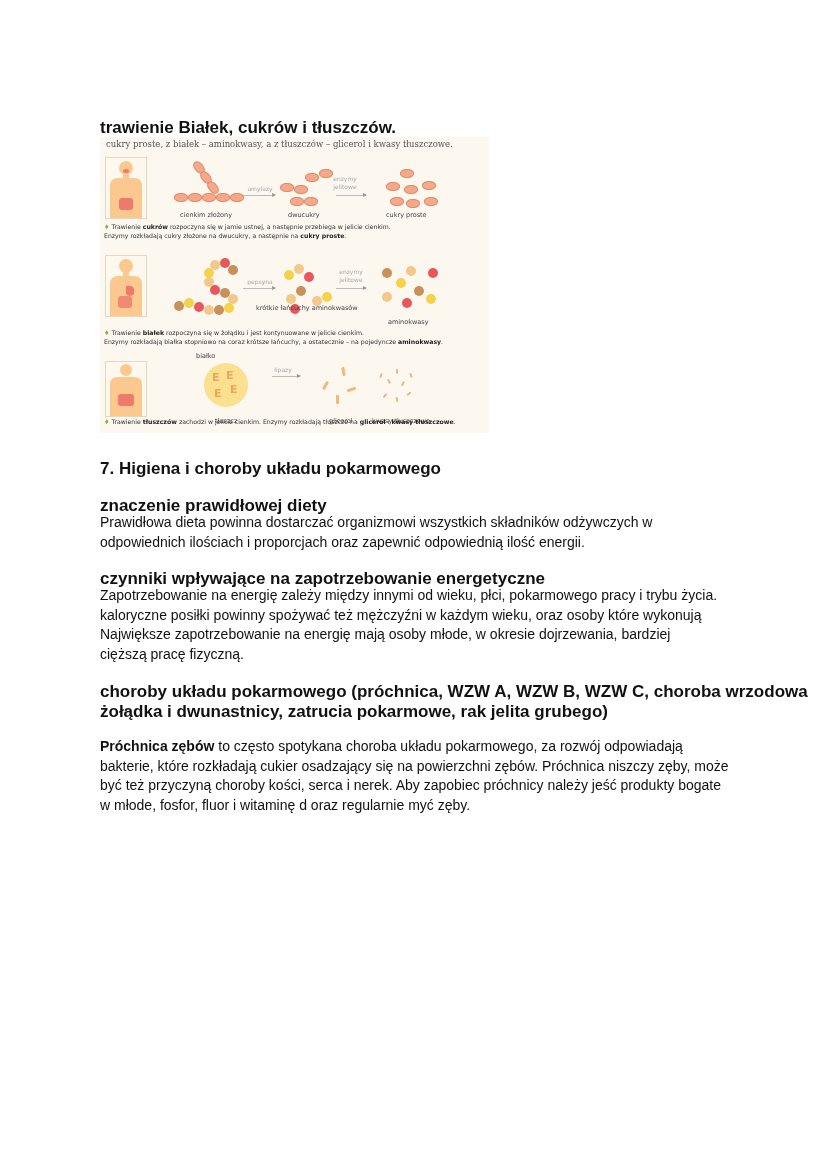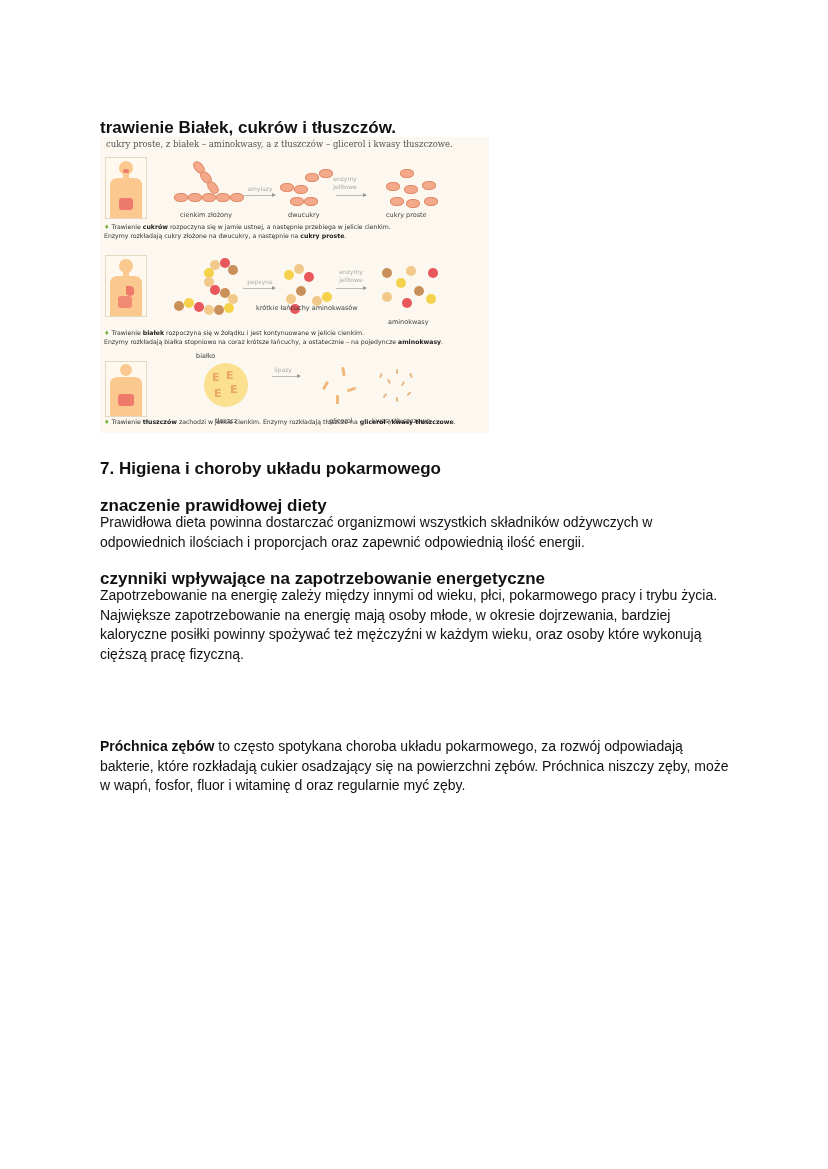--- a/index.html
+++ b/index.html
@@ -203,25 +203,28 @@
 
 <div class="abs h-bold" style="left:100px; top:496px;">znaczenie prawidłowej diety</div>
 <div class="abs para" style="left:100px; top:513px;">
   <div>Prawidłowa dieta powinna dostarczać organizmowi wszystkich składników odżywczych w</div>
   <div>odpowiednich ilościach i proporcjach oraz zapewnić odpowiednią ilość energii.</div>
 </div>
 
 <div class="abs h-bold" style="left:100px; top:569px;text-align:center;">czynniki wpływające na zapotrzebowanie energetyczne</div>
 <div class="abs para" style="left:100px; top:586px;">
   <div>Zapotrzebowanie na energię zależy między innymi od wieku, płci, pokarmowego pracy i trybu życia.</div>
+  <div>kaloryczne posiłki powinny spożywać też mężczyźni w każdym wieku, oraz osoby które wykonują</div>
   <div>Największe zapotrzebowanie na energię mają osoby młode, w okresie dojrzewania, bardziej</div>
-  <div>kaloryczne posiłki powinny spożywać też mężczyźni w każdym wieku, oraz osoby które wykonują</div>
   <div>cięższą pracę fizyczną.</div>
 </div>
 
 <div class="abs h-bold" style="left:100px; top:682px; line-height:19.5px;">
+  <div>choroby układu pokarmowego (próchnica, WZW A, WZW B, WZW C, choroba wrzodowa</div>
+  <div>żołądka i dwunastnicy, zatrucia pokarmowe, rak jelita grubego)</div>
 </div>
 
 <div class="abs para" style="left:100px; top:737px;">
   <div><b>Próchnica zębów</b><span> to często spotykana choroba układu pokarmowego, za rozwój odpowiadają</span></div>
   <div>bakterie, które rozkładają cukier osadzający się na powierzchni zębów. Próchnica niszczy zęby, może</div>
-  <div>w wapń, fosfor, fluor i witaminę d oraz regularnie myć zęby.</div>
+  <div>być też przyczyną choroby kości, serca i nerek. Aby zapobiec próchnicy należy jeść produkty bogate</div>
+  <div>w młode, fosfor, fluor i witaminę d oraz regularnie myć zęby.</div>
 </div>
 
 </body></html>

